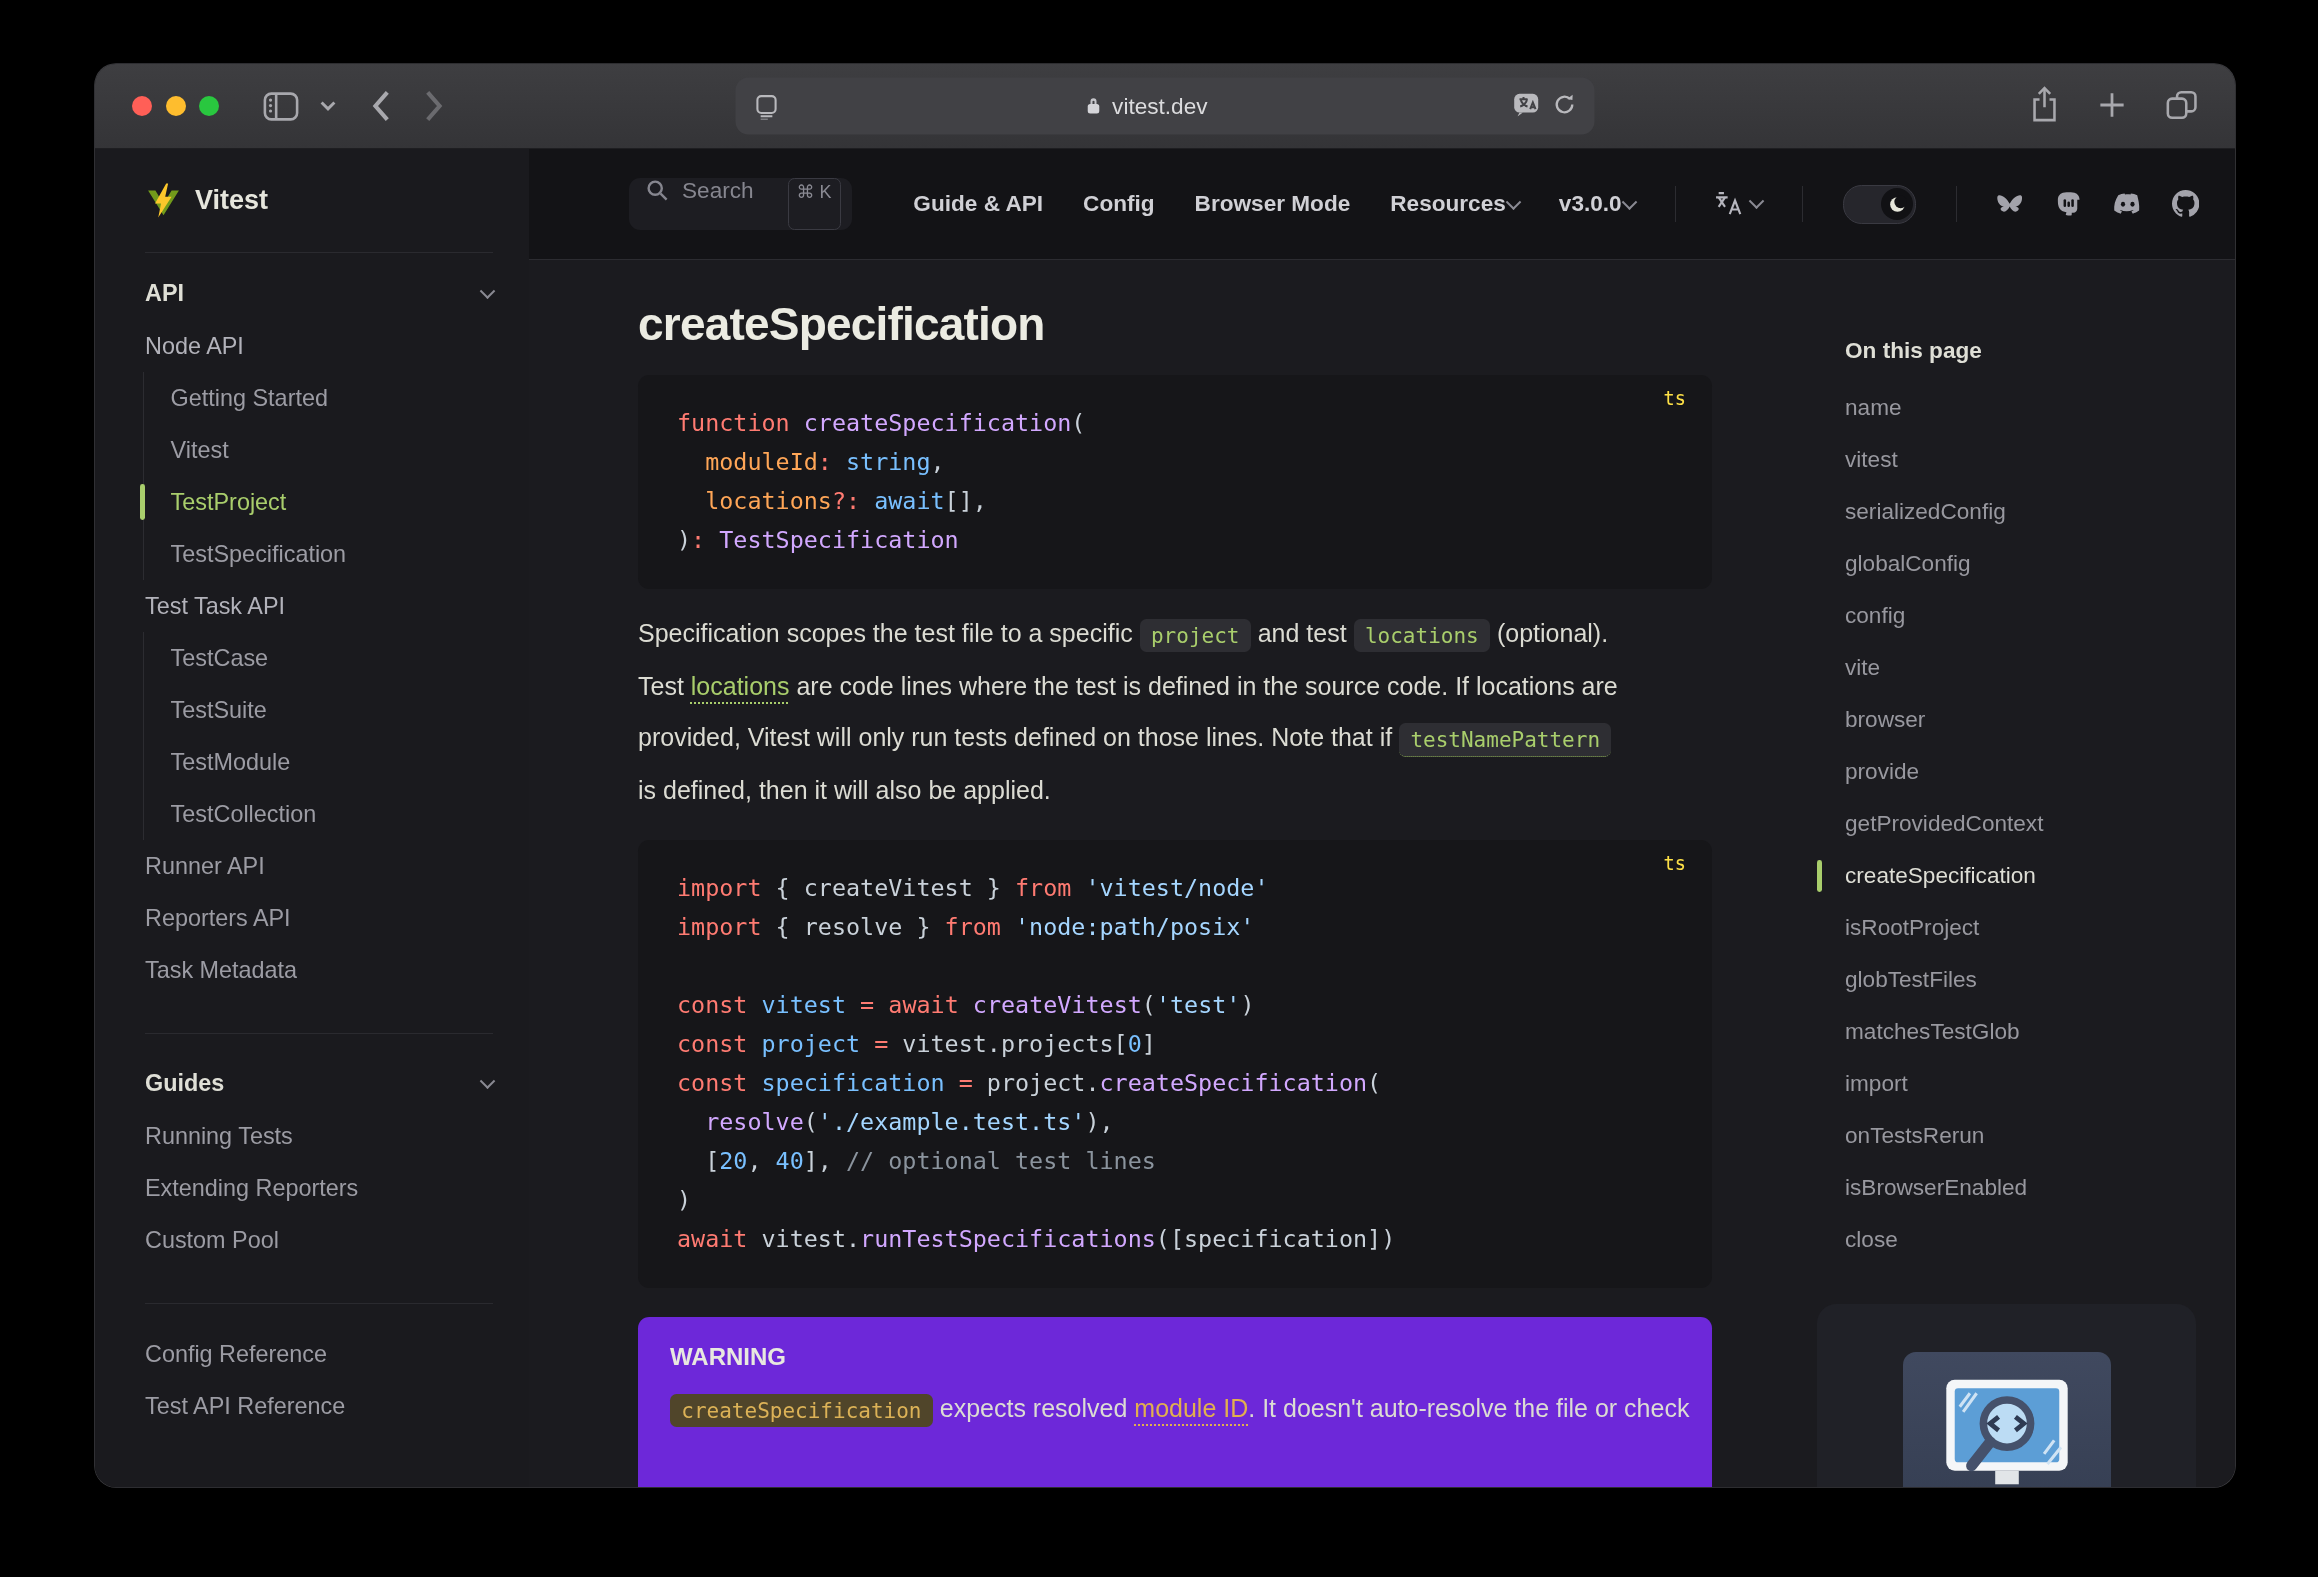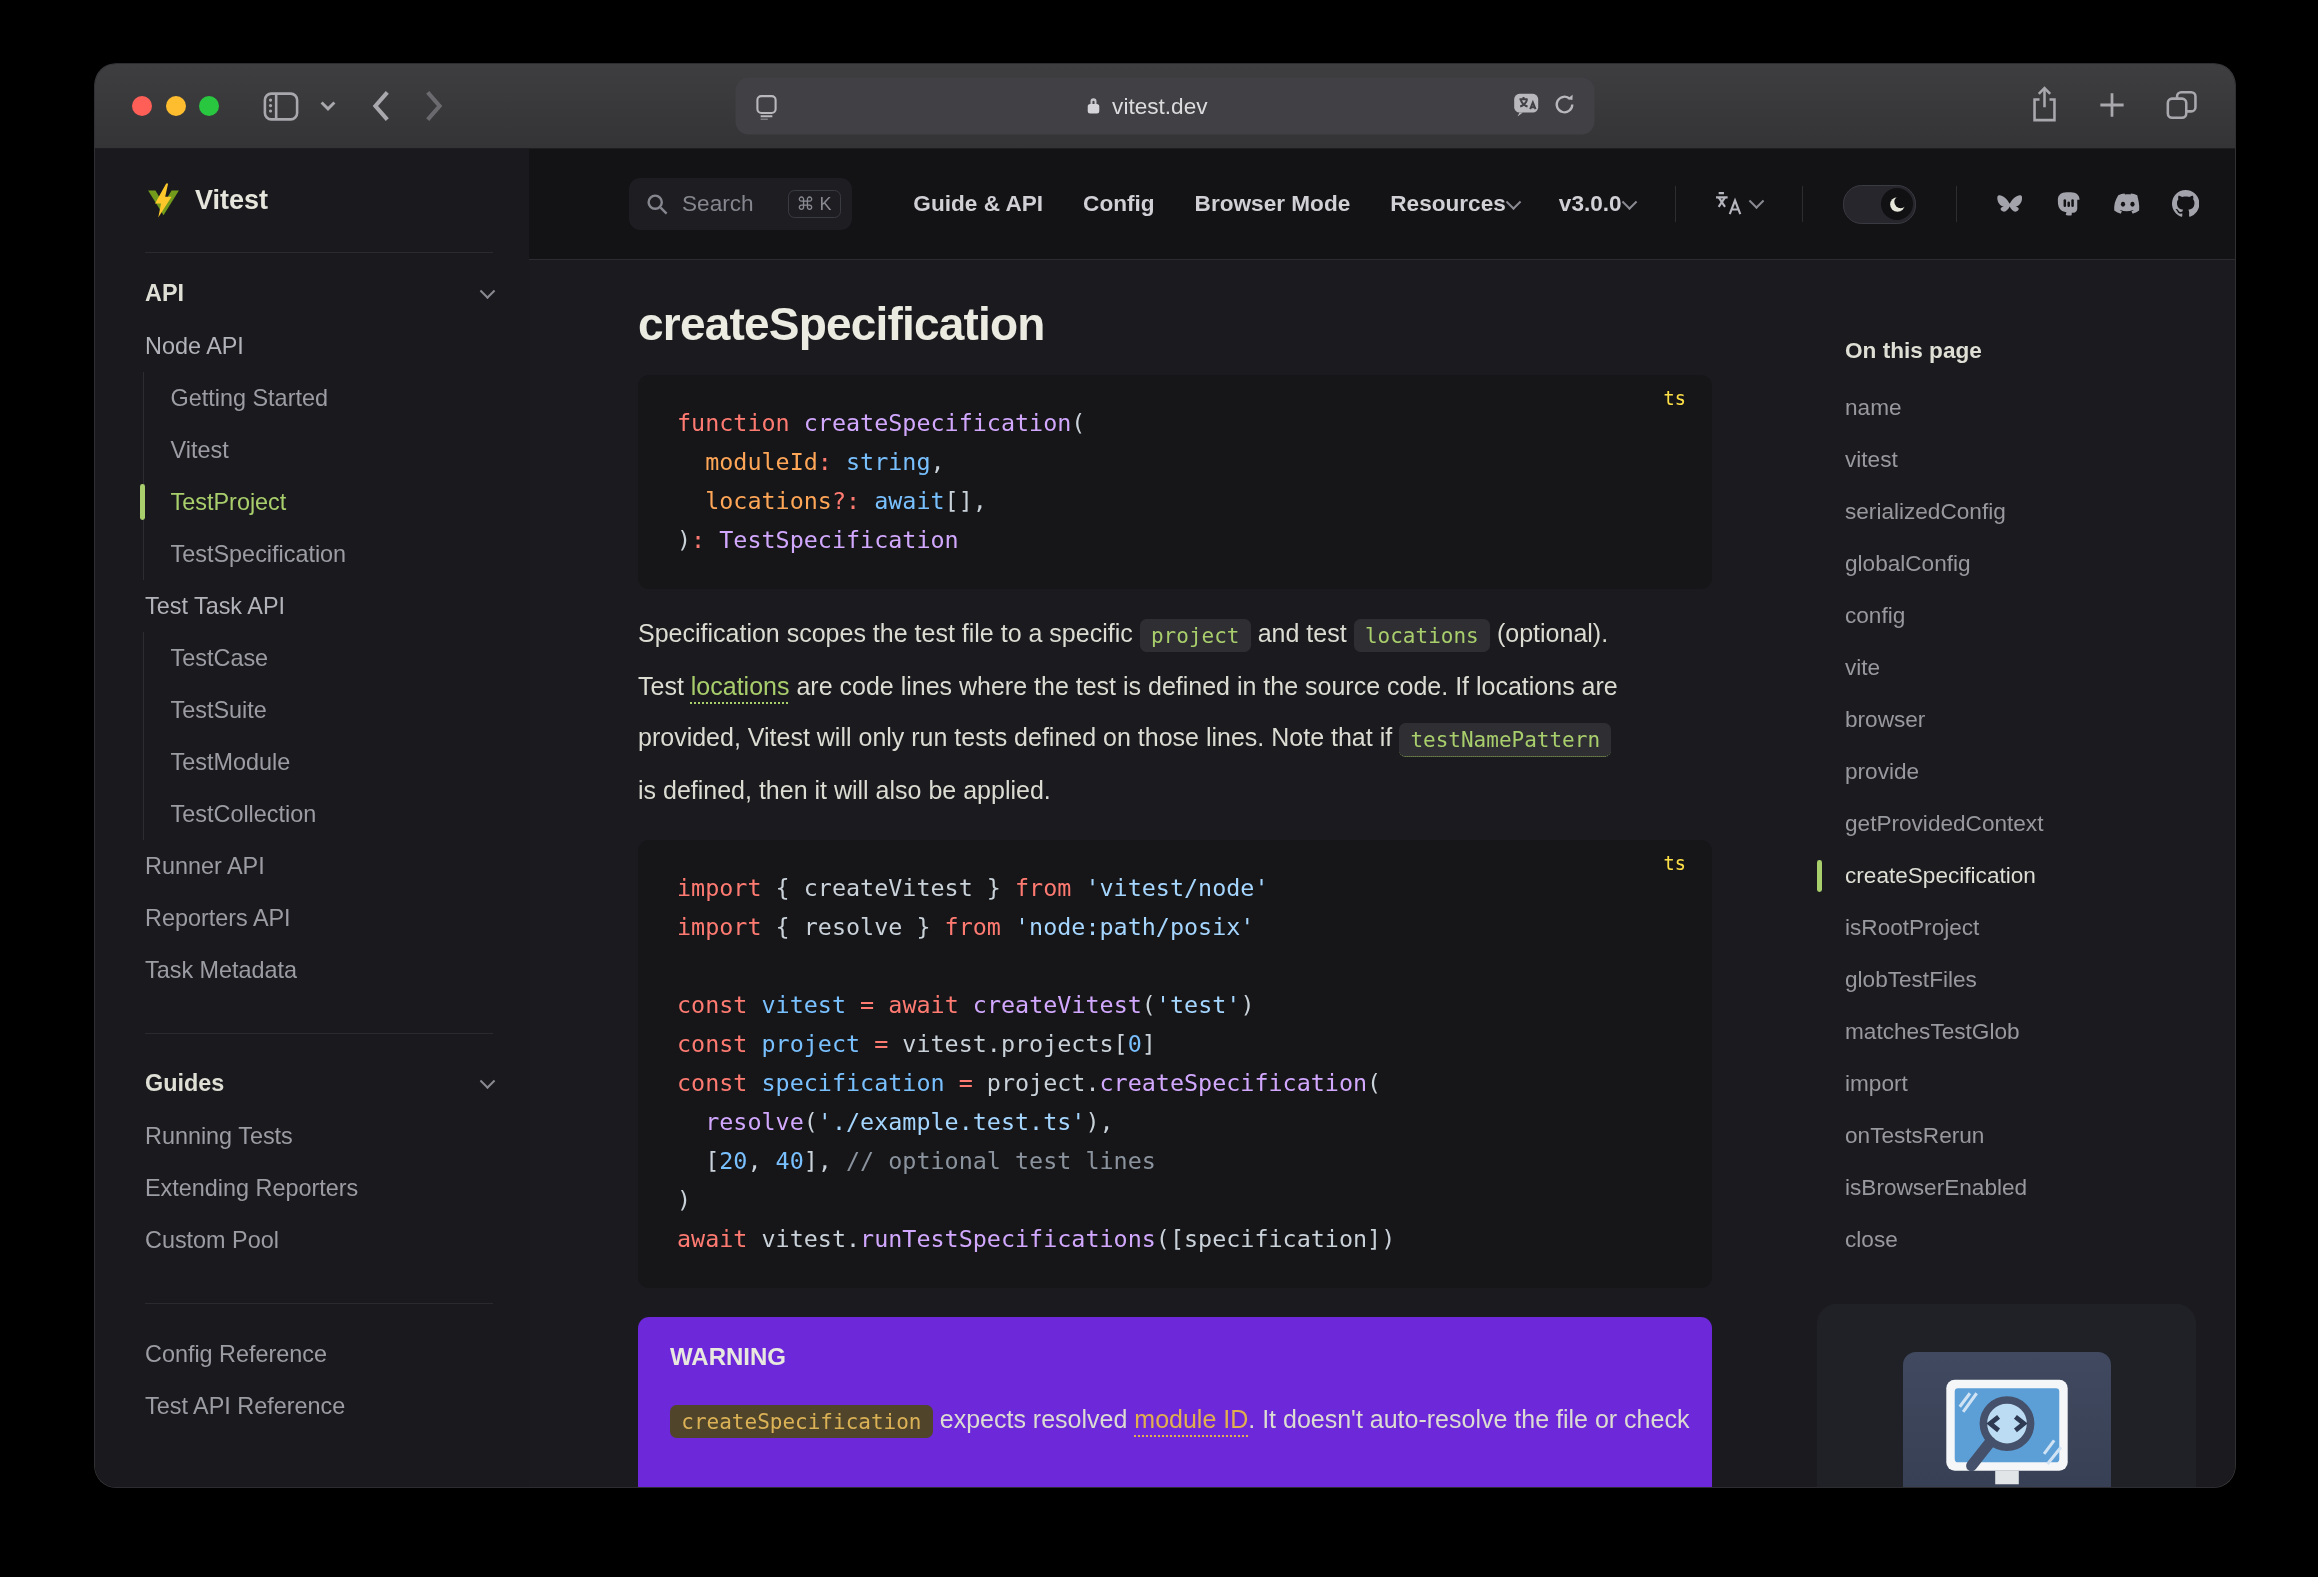--- a/index.html
+++ b/index.html
@@ -48,21 +48,21 @@
   .sb-item.active::before{content:"";position:absolute;left:-3.2px;top:8px;bottom:8px;
                           width:4.8px;border-radius:2.4px;background:#a9ce6c}
   .sb-divider{border-top:0.8px solid #2a2a2f;margin:37px 0 24px}
   .chev{width:9px;height:9px;border-right:2.4px solid #8a8a93;border-bottom:2.4px solid #8a8a93;
         transform:rotate(45deg) translate(-1.6px,-1.6px);display:inline-block}
 
   
   .navbar{position:absolute;left:434px;right:0;top:0;height:111px;background:#131316;
           border-bottom:0.8px solid #2c2c31;display:flex;align-items:center;
           padding:0 36px 0 100px;box-sizing:border-box}
-  .search{display:flex;align-items:center;gap:13px;background:#1d1d22;border-radius:11.3px;
+  .search{display:flex;gap:13px;background:#1d1d22;border-radius:11.3px;
           height:52px;padding:0 11.3px 0 16px;cursor:pointer}
   .search-label{color:#86868f;font-size:22.6px;margin-right:21px}
   .kbd{border:0.8px solid #3a3a42;border-radius:6.5px;padding:2.4px 8px;font-size:18px;color:#8a8a93}
   .nav-right{margin-left:auto;display:flex;align-items:center;gap:40px}
   .nav-link{font-size:22.6px;font-weight:600;color:#d0d0d5;cursor:pointer;white-space:nowrap}
   .nav-menu{display:flex;gap:2px;align-items:center;cursor:pointer}
   .vsep{width:0.8px;height:36px;background:#2c2c31}
   .lang-btn{display:flex;align-items:center;gap:8px;cursor:pointer}
   .toggle{width:71px;height:37px;border-radius:18.6px;background:#26262c;border:0.8px solid #3a3a42;
           position:relative;cursor:pointer}
@@ -88,21 +88,21 @@
   .pline{font-size:25px;line-height:51px;color:#dcdcd3;white-space:pre}
   .plink{color:#a9ce6c;text-decoration:underline dotted;text-decoration-thickness:1.6px;
          text-underline-offset:7.3px;cursor:pointer}
   .pchip{font-family:"DejaVu Sans Mono",monospace;font-size:21px;background:#2e2e33;
          padding:4.8px 11.3px;border-radius:6.5px;color:#a9ce6c}
   a.pchip{text-decoration:none;border-bottom:1.6px dotted #8fb355;cursor:pointer}
   .warning{margin-top:29px;background:#6d28d9;border-radius:11.3px;padding:24px 32px;
            height:194px;box-sizing:border-box;overflow:hidden}
   .warn-title{font-size:24px;font-weight:bold;color:#e8e8df;line-height:32px}
   .warn-line{font-size:25px;line-height:45px;color:#dcdcd3;white-space:pre}
-  .warn-line:first-of-type{margin-top:24px}
+  .warn-line:first-of-type{margin-top:13px}
   .wchip{font-family:"DejaVu Sans Mono",monospace;font-size:21px;background:#50452a;
          padding:4.8px 11.3px;border-radius:6.5px;color:#dcb257}
   .wlink{color:#e2af4e;text-decoration:underline dotted;text-decoration-thickness:1.6px;
          text-underline-offset:7.3px;cursor:pointer}
 
   
   .aside{position:absolute;left:1288px;top:0;width:412px}
   .aside-title{margin-top:78px;font-size:22.6px;font-weight:bold;color:#dfdfd6;padding-left:28px}
   .aside-list{margin-top:18px}
   .aside-item{height:52px;line-height:52px;font-size:22.6px;font-weight:500;color:#98989f;

